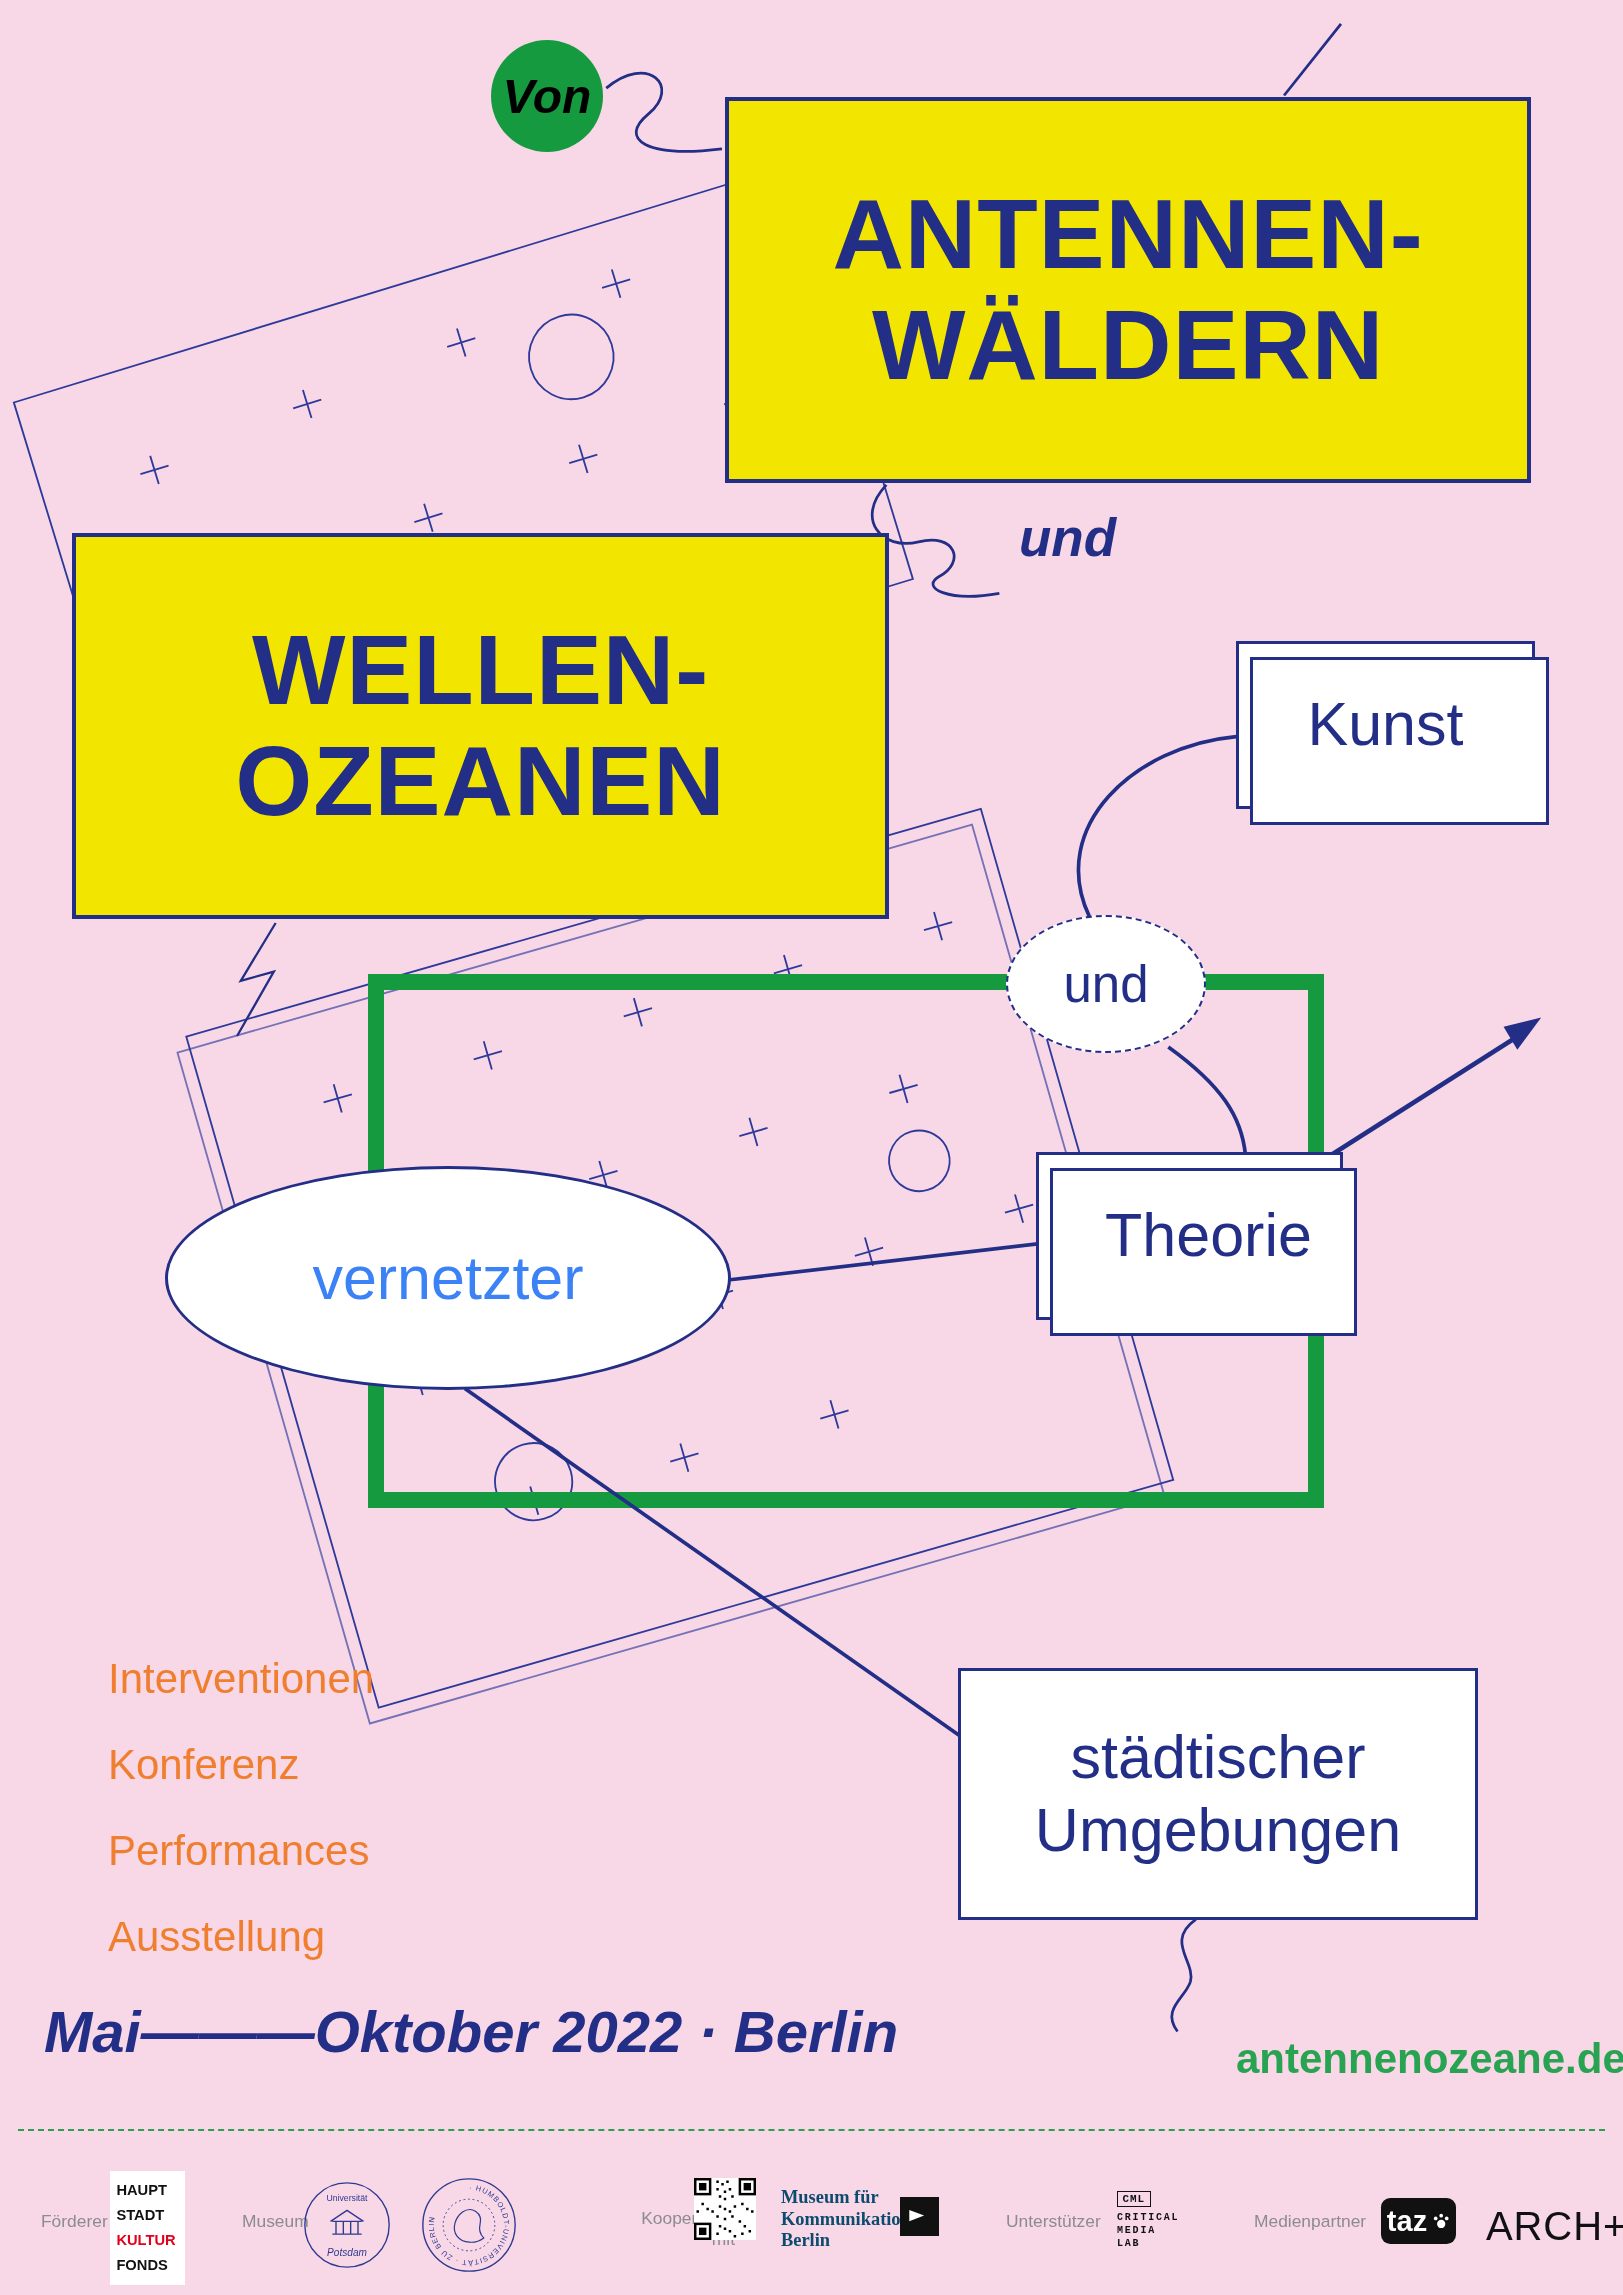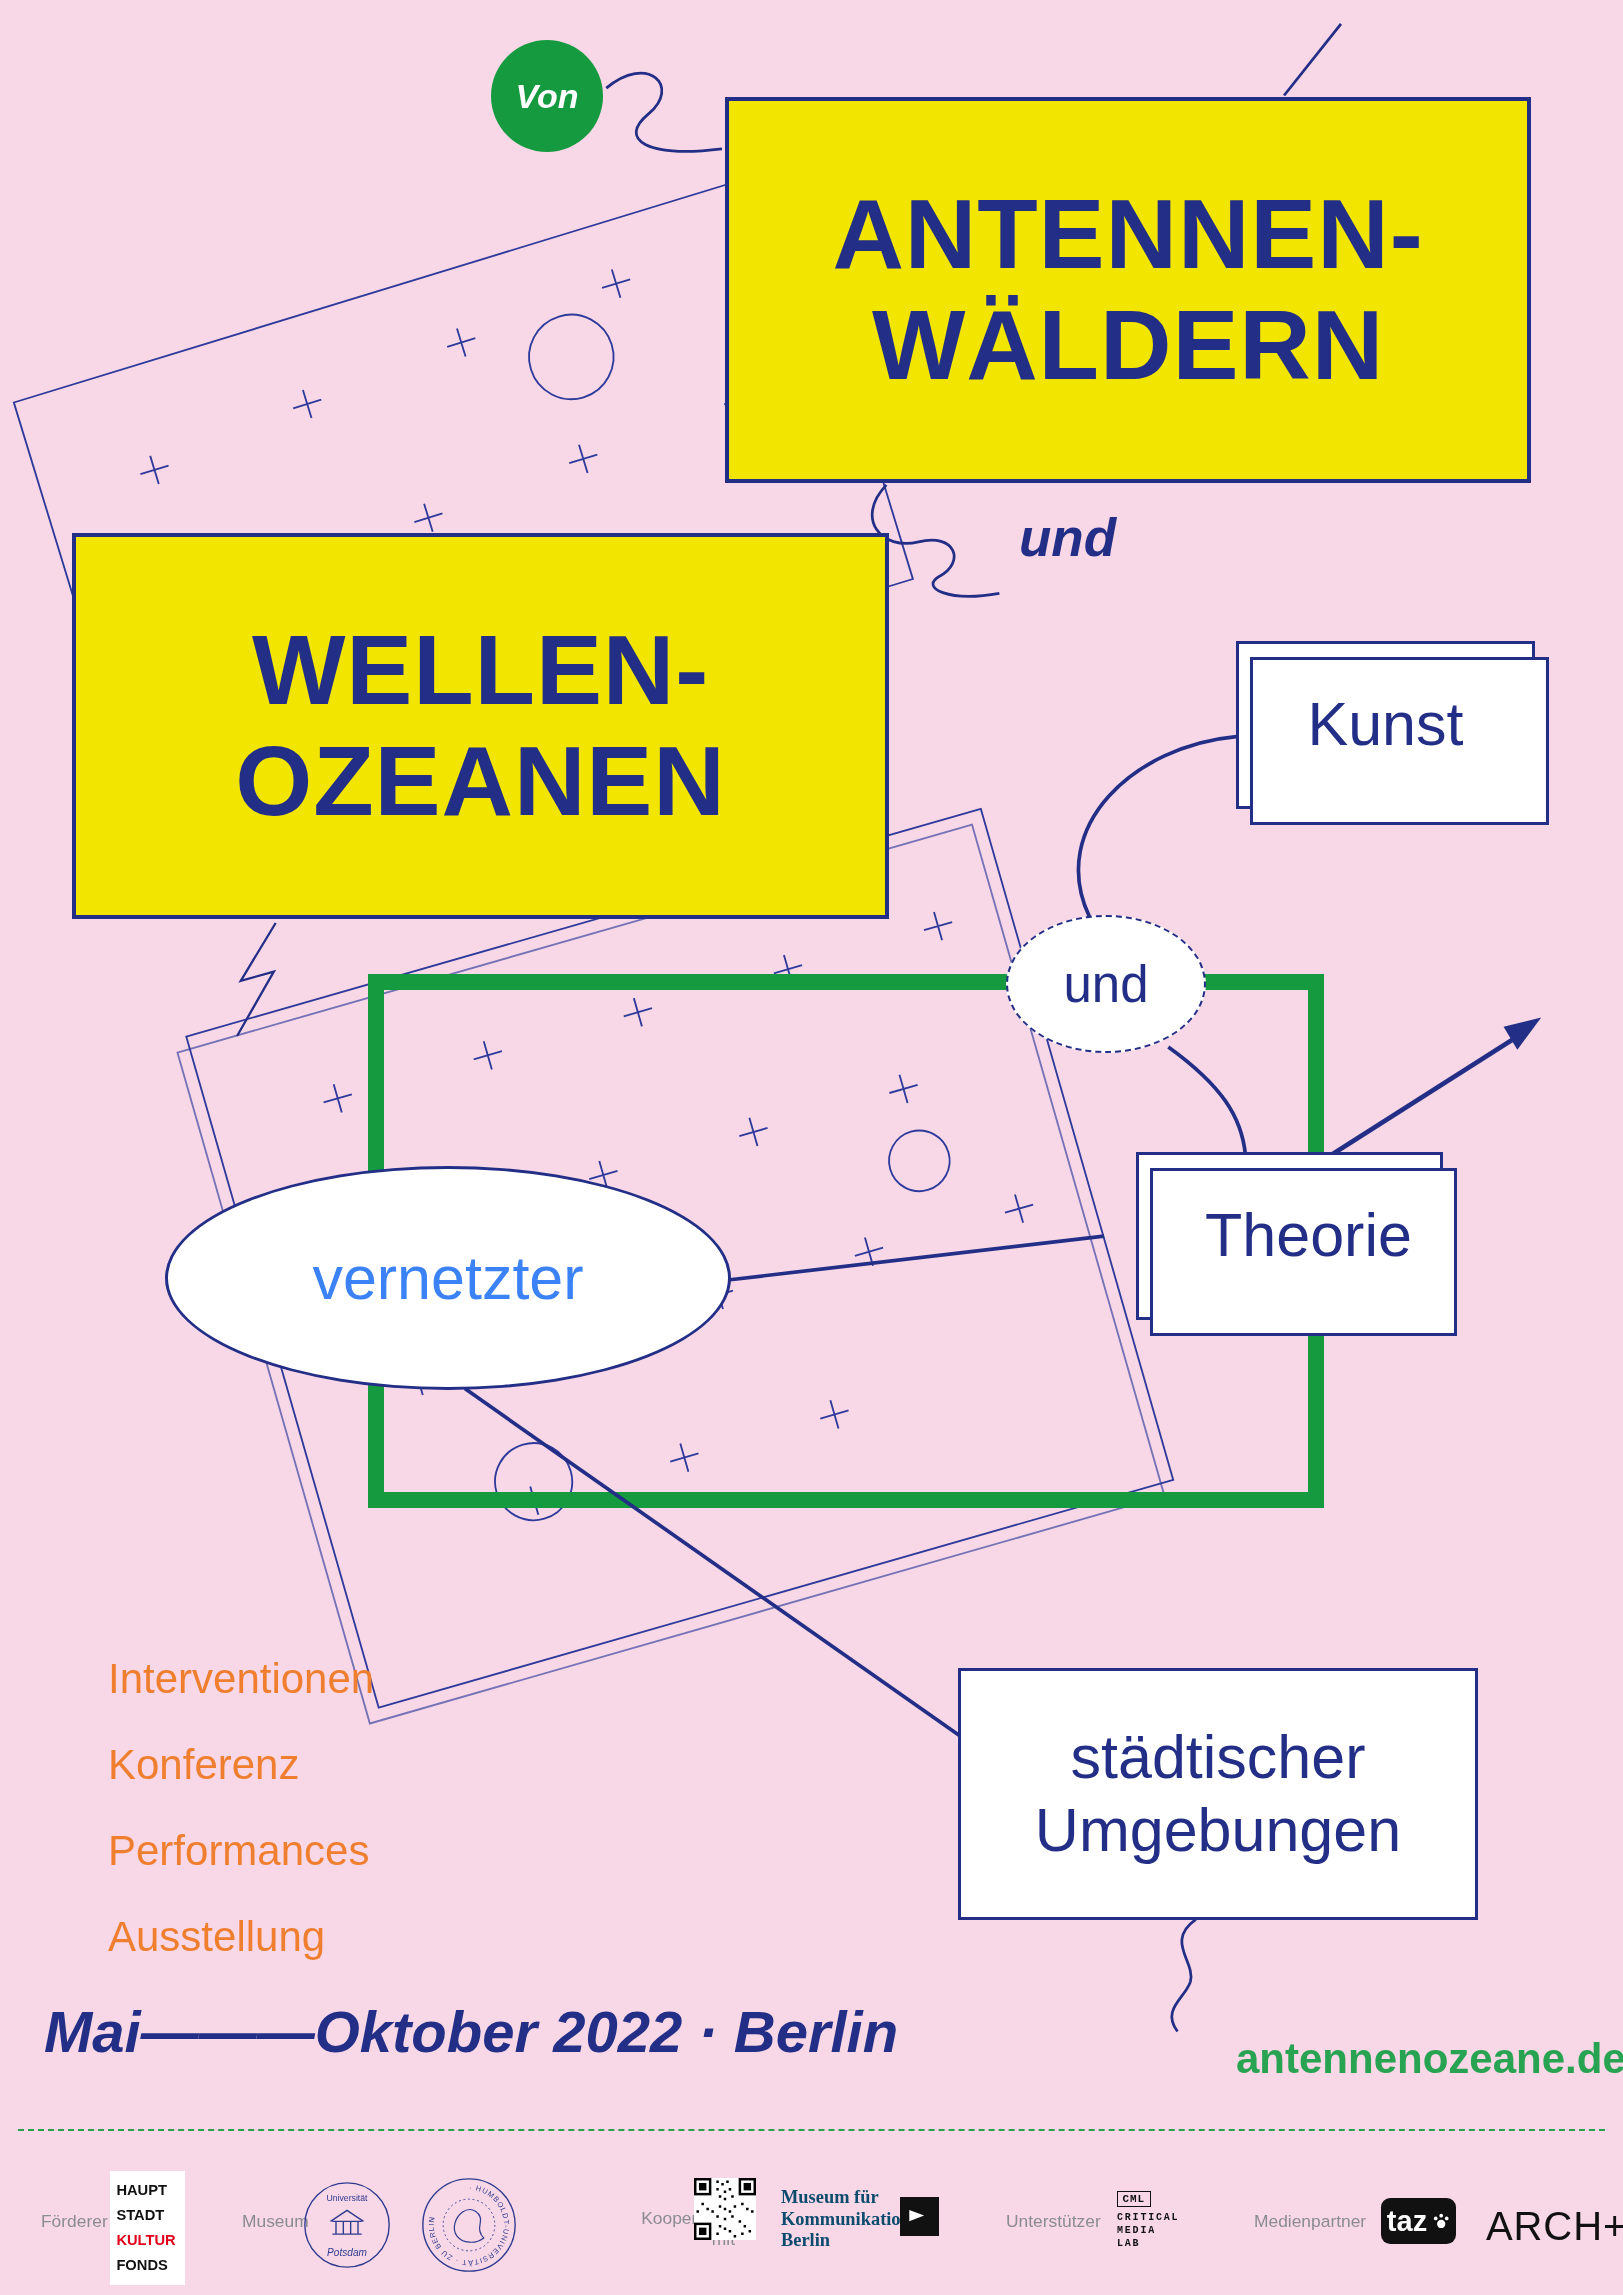--- a/index.html
+++ b/index.html
@@ -17,33 +17,33 @@
 
   .ybox { position:absolute; background:#f2e500; border:4.6px solid #232e87;
     display:flex; flex-direction:column; align-items:center; justify-content:center;
     z-index:4; text-align:center; }
   .ybox .t { font-size:99px; font-weight:700; letter-spacing:0.9px; line-height:1.12; color:#232e87; }
   #box-antennen { left:725px; top:97px; width:806px; height:386px; }
   #box-wellen   { left:72px;  top:533px; width:817px; height:386px; }
 
   .node-circle { position:absolute; left:491px; top:40px; width:112px; height:112px;
     border-radius:50%; background:#169a3f; display:flex; align-items:center; justify-content:center; z-index:5; }
-  .node-circle .t { color:#ffffff; font-size:34px; font-weight:700; font-style:italic; }
+  .node-circle .t { color:#000000; font-size:48px; font-weight:700; font-style:italic; }
 
   .und-top { position:absolute; left:1019px; top:507px; font-size:53px; font-weight:700;
     font-style:italic; z-index:4; color:#232e87; }
 
   .card { position:absolute; background:#fff; border:3.7px solid #232e87;
     display:flex; flex-direction:column; align-items:center; justify-content:center;
     z-index:5; text-align:center; }
   .card.layered::before { content:""; position:absolute; left:11px; top:13px;
     width:100%; height:100%; background:#fff; border:3.7px solid #232e87; z-index:-1; }
   .card .t { font-size:61px; color:#232e87; line-height:1.2; }
   #card-kunst   { left:1236px; top:641px;  width:299px; height:168px; }
-  #card-theorie { left:1136px; top:1152px; width:307px; height:168px;padding-left:38px; }
+  #card-theorie { left:1036px; top:1152px; width:307px; height:168px;padding-left:38px; }
   #card-staedt  { left:958px; top:1668px; width:520px; height:252px; }
 
   .ellipse { position:absolute; background:#fff; border:3.7px solid #232e87; border-radius:50%;
     display:flex; align-items:center; justify-content:center; z-index:6; text-align:center; }
   #ellipse-und { left:1006px; top:915px; width:200px; height:138px; border-style:dashed; border-width:2.8px; }
   #ellipse-und .t { font-size:51px; color:#232e87; }
   #ellipse-vernetzter { left:165px; top:1166px; width:566px; height:224px; }
   #ellipse-vernetzter .t { font-size:61px; color:#3b82f6; }
 
   .events { position:absolute; left:108px; top:1636px; z-index:4;

